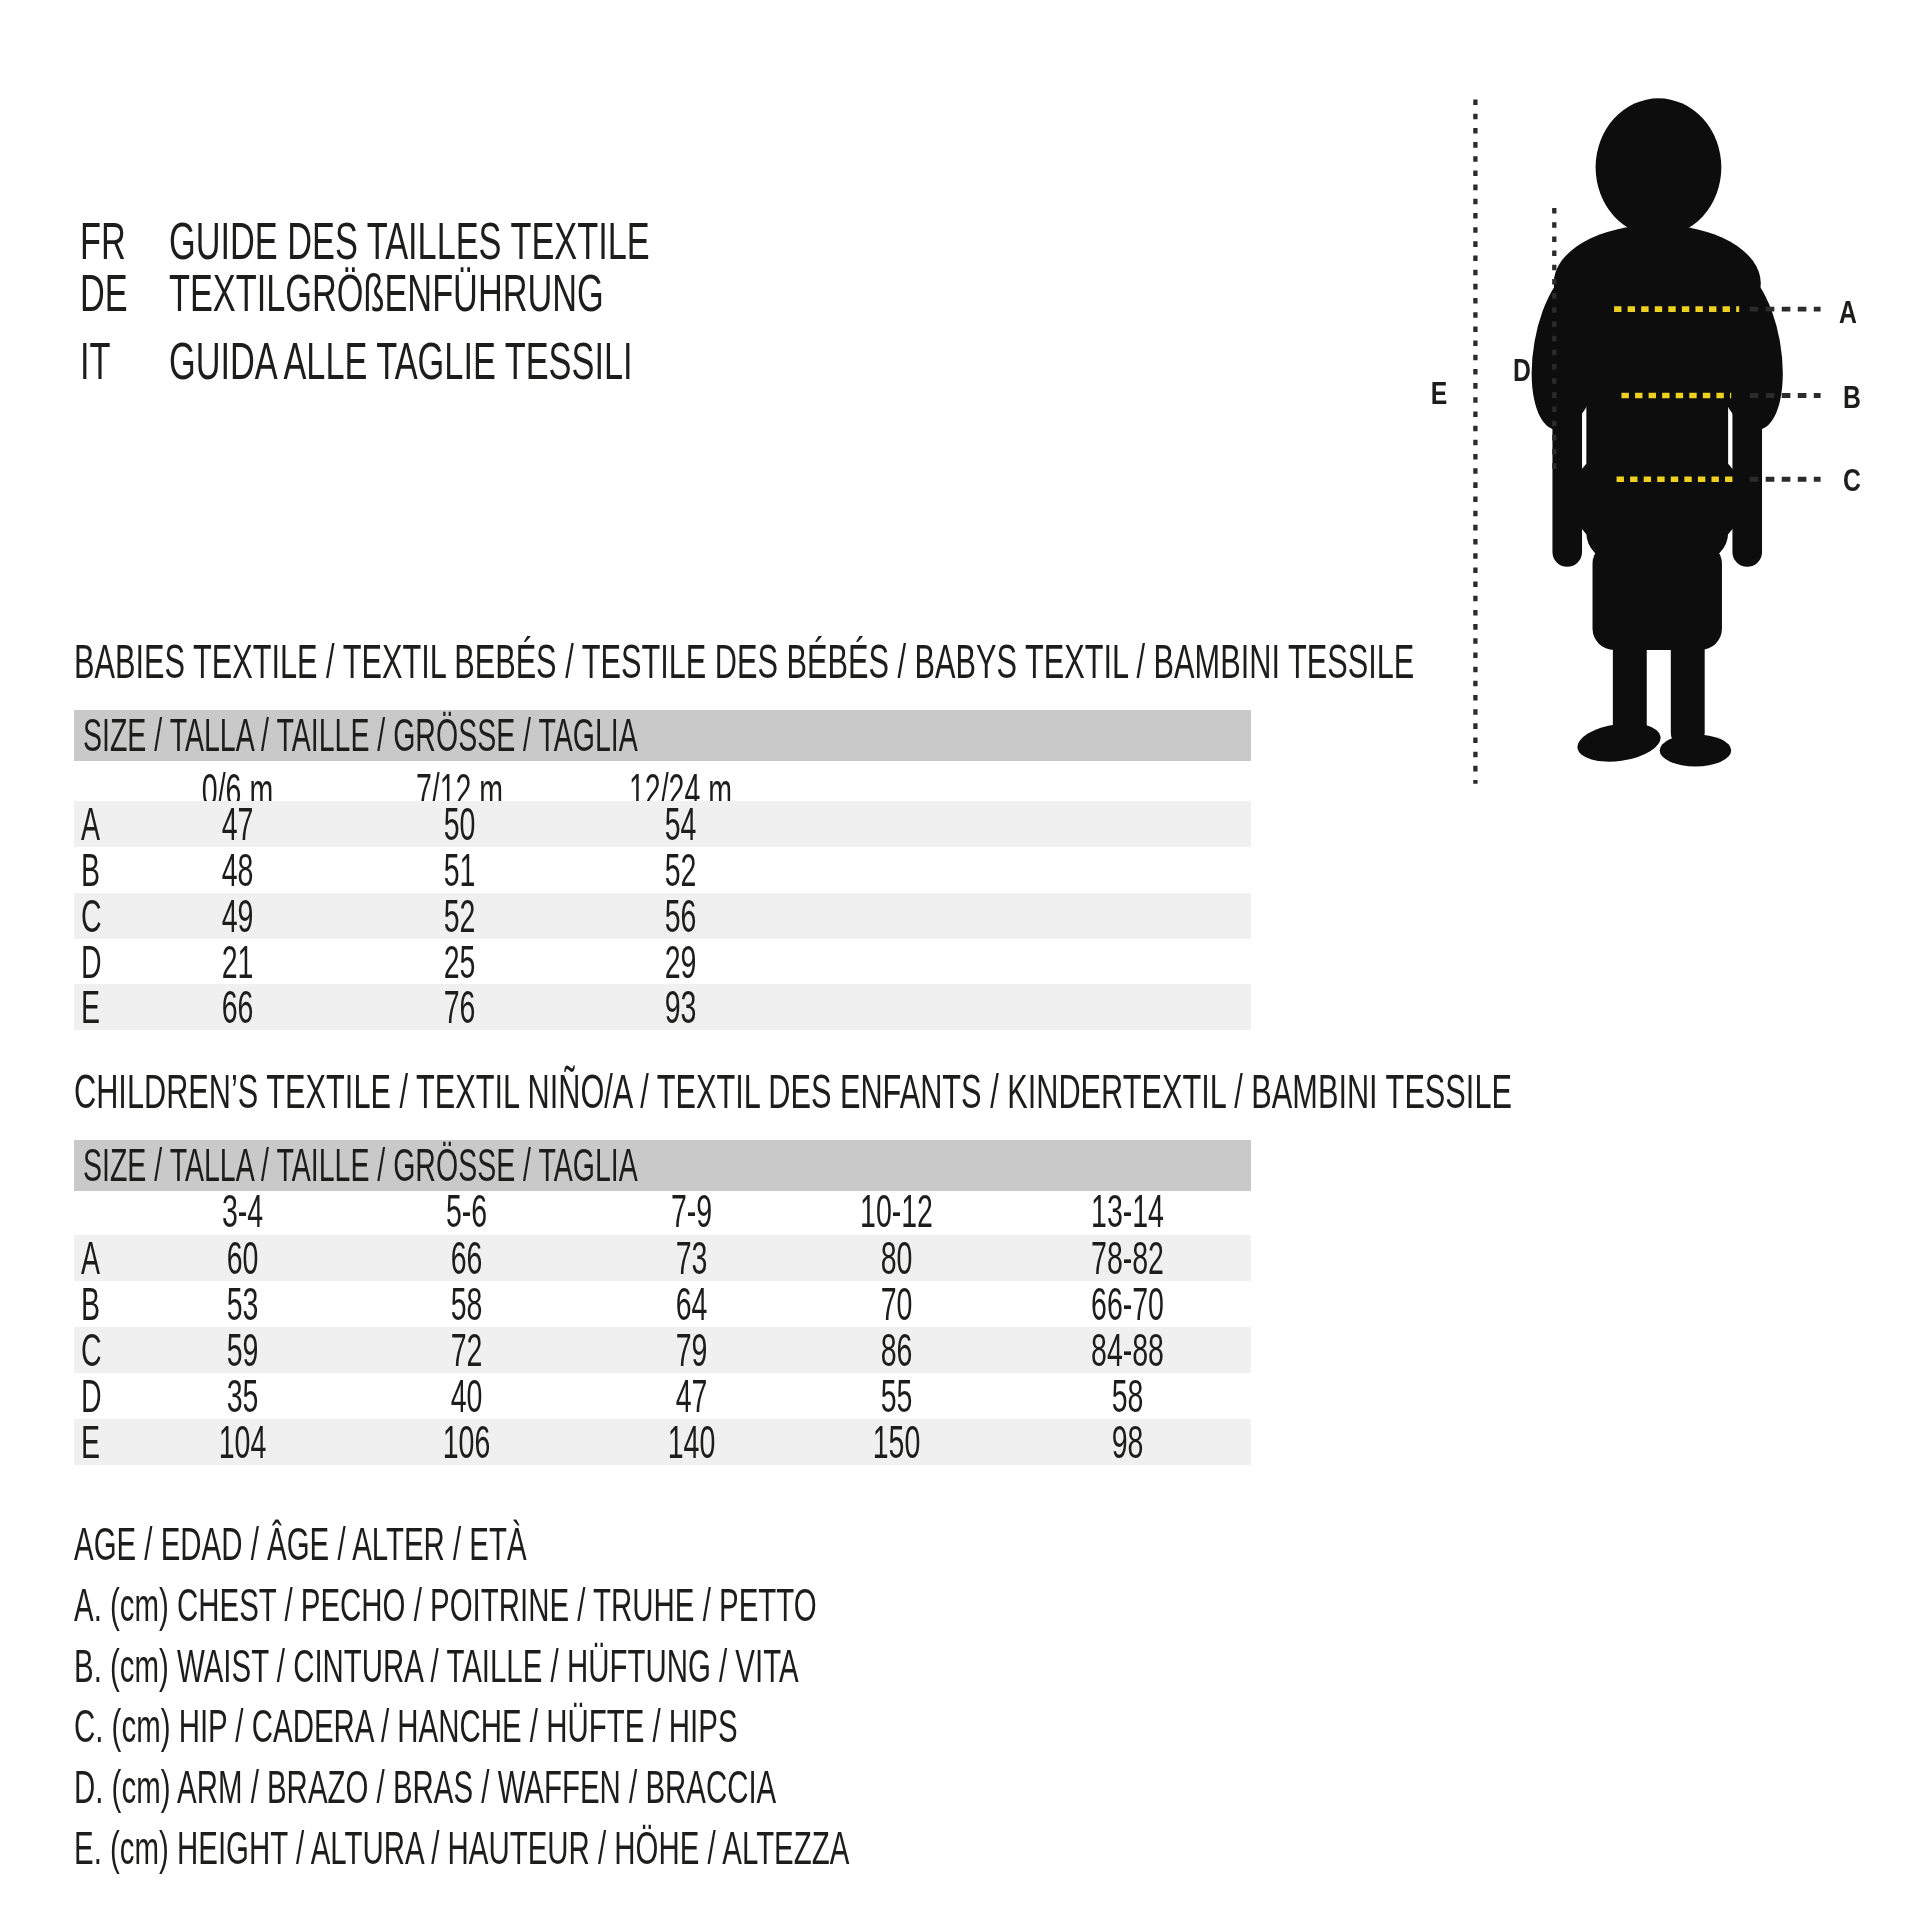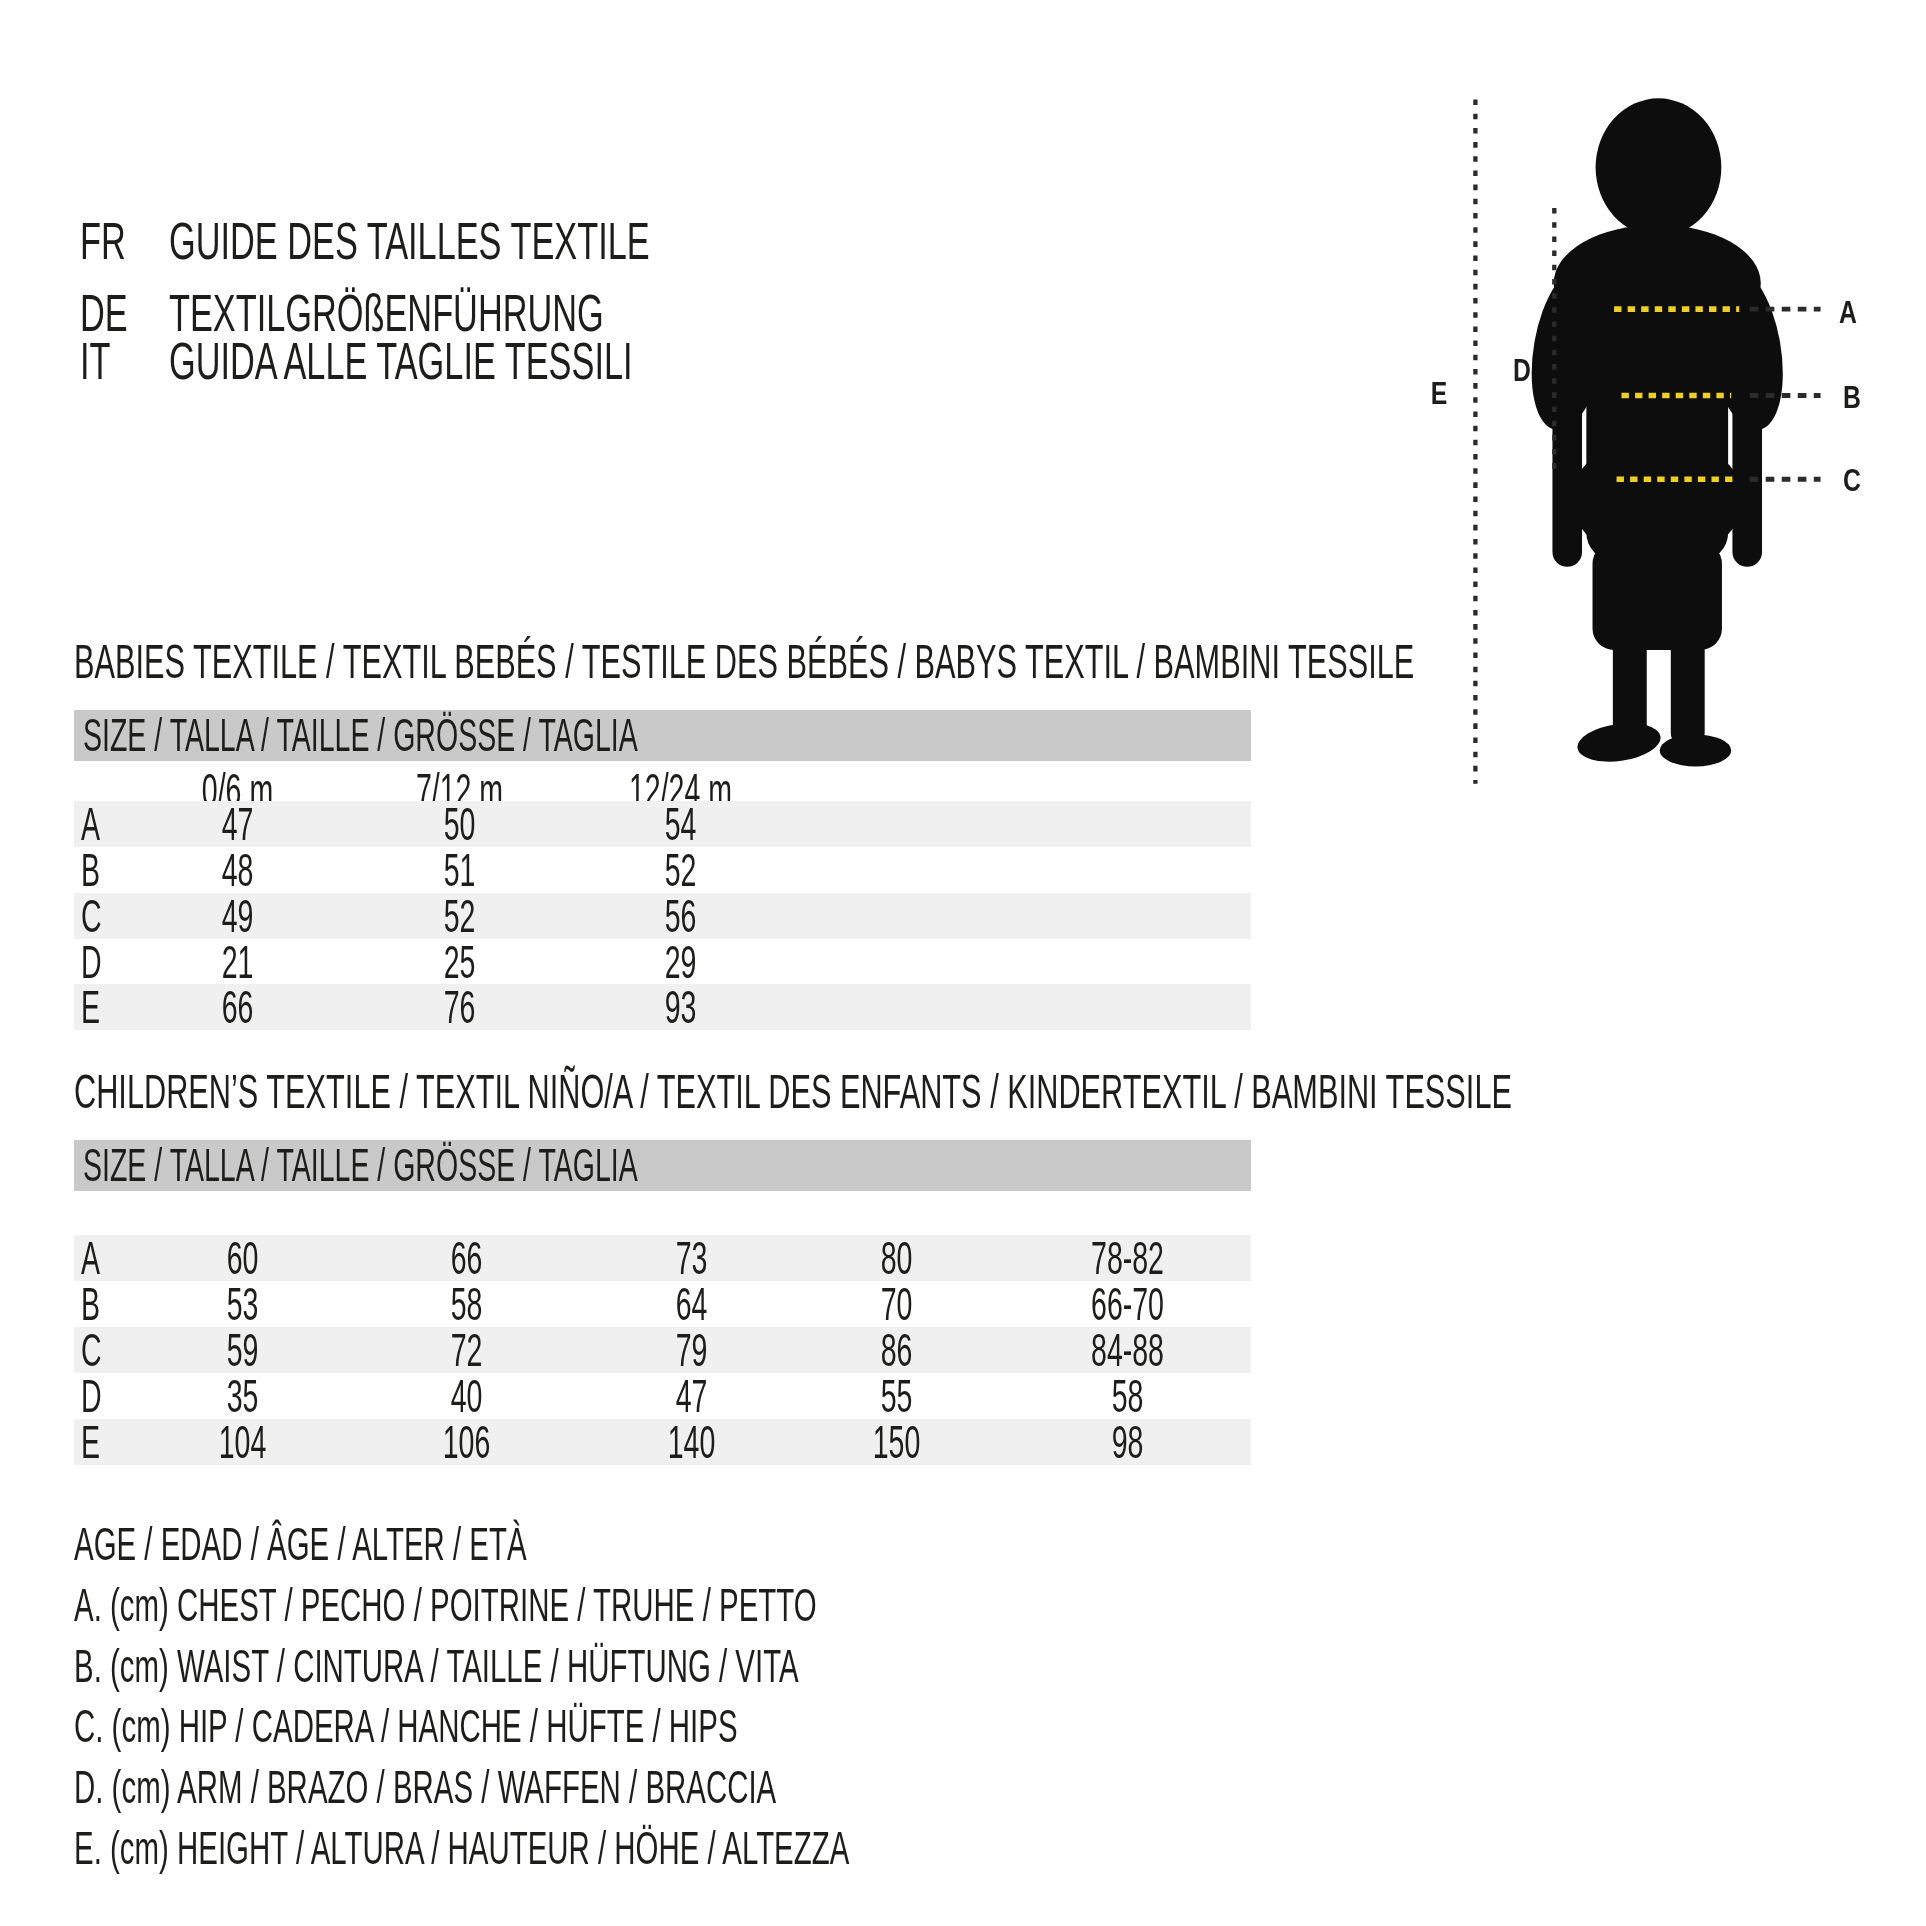--- a/index.html
+++ b/index.html
@@ -51,21 +51,21 @@
 </head>
 <body>
 
 <div class="page">
 
   <section class="langs" id="langs">
       <div class="lang-row" style="top: 116px;">
         <span class="lang-code cx-lang">FR</span>
         <span class="lang-title cx-lang">GUIDE DES TAILLES TEXTILE</span>
       </div>
-      <div class="lang-row" style="top: 188px; text-decoration: underline;">
+      <div class="lang-row" style="top: 168px; text-decoration: underline;">
         <span class="lang-code cx-lang">DE</span>
         <span class="lang-title cx-lang">TEXTILGRÖßENFÜHRUNG</span>
       </div>
       <div class="lang-row" style="top: 236px;">
         <span class="lang-code cx-lang">IT</span>
         <span class="lang-title cx-lang">GUIDA ALLE TAGLIE TESSILI</span>
       </div>
     </section>
 
   <div class="figure-wrap">
@@ -145,20 +145,27 @@
         <span class="cell" style="left: 71px; line-height: 46px;">66</span>
         <span class="cell" style="left: 293px; line-height: 46px;">76</span>
         <span class="cell" style="left: 514px; line-height: 46px;">93</span>
       </div>
     </div>
 
   <div class="sec-heading cx-head" style="top:1065px">CHILDREN’S TEXTILE / TEXTIL NIÑO/A / TEXTIL DES ENFANTS / KINDERTEXTIL / BAMBINI TESSILE</div>
   <div class="size-bar" style="top:1140px">
     <span class="bar-text cx-left">SIZE / TALLA / TAILLE / GRÖSSE / TAGLIA</span>
   </div>
+  <div class="colheader" id="children-colheader" style="top:1187px">
+      <span class="cell" style="left: 76px;">3-4</span>
+      <span class="cell" style="left: 300px;">5-6</span>
+      <span class="cell" style="left: 525px;">7-9</span>
+      <span class="cell" style="left: 730px;">10-12</span>
+      <span class="cell" style="left: 961px;">13-14</span>
+    </div>
   <div class="tbody" id="children-rows" style="top:1235px;height:230px">
       <div class="trow stripe" style="top: 0px; height: 46px;">
         <span class="rlabel" style="line-height: 46px;">A</span>
         <span class="cell" style="left: 76px; line-height: 46px;">60</span>
         <span class="cell" style="left: 300px; line-height: 46px;">66</span>
         <span class="cell" style="left: 525px; line-height: 46px;">73</span>
         <span class="cell" style="left: 730px; line-height: 46px;">80</span>
         <span class="cell" style="left: 961px; line-height: 46px;">78-82</span>
       </div>
       <div class="trow" style="top: 46px; height: 46px;">

